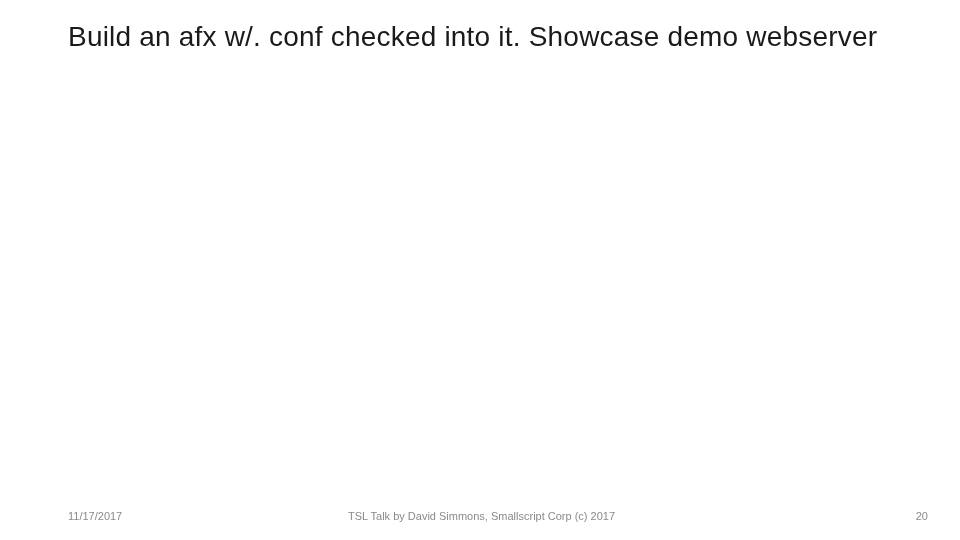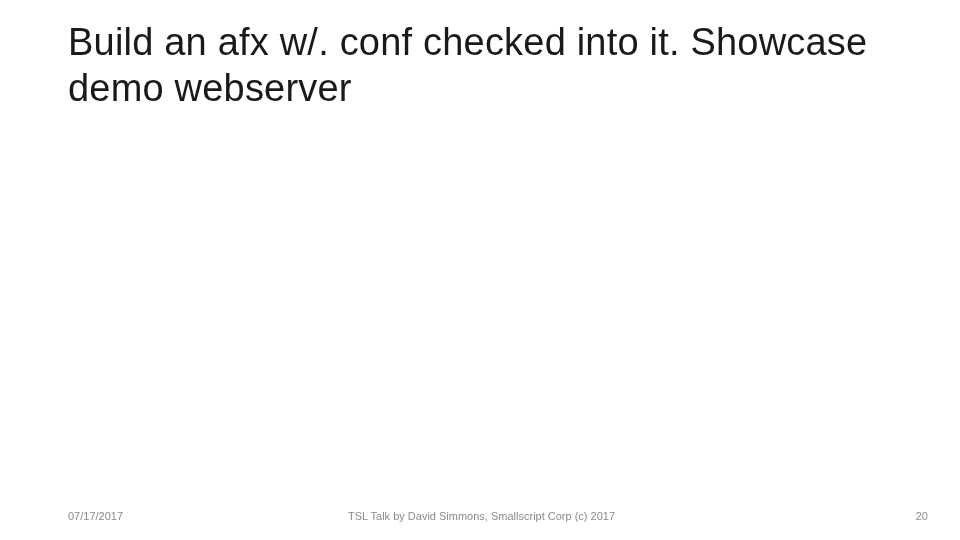--- a/index.html
+++ b/index.html
@@ -18,21 +18,21 @@
   .slide {
     width: 100%;
     height: 100%;
     position: relative;
   }
   .title {
     position: absolute;
     top: 20px;
     left: 68px;
     right: 30px;
-    font-size: 38px;
+    font-size: 28px;
     font-weight: 300;
     color: #1a1a1a;
     line-height: 1.2;
     letter-spacing: 0.2px;
   }
   .footer {
     position: absolute;
     bottom: 18px;
     left: 0;
     right: 0;
@@ -60,17 +60,17 @@
     bottom: 0;
   }
 </style>
 </head>
 <body>
 
 <div class="slide">
   <h1 class="title">Build an afx w/. conf checked into it. Showcase demo webserver</h1>
 
   <div class="footer">
-    <span class="footer-date">07/17/2017</span>
+    <span class="footer-date">11/17/2017</span>
     <span class="footer-center">TSL Talk by David Simmons, Smallscript Corp (c) 2017</span>
     <span class="footer-page">20</span>
   </div>
 </div>
 
 </body></html>

